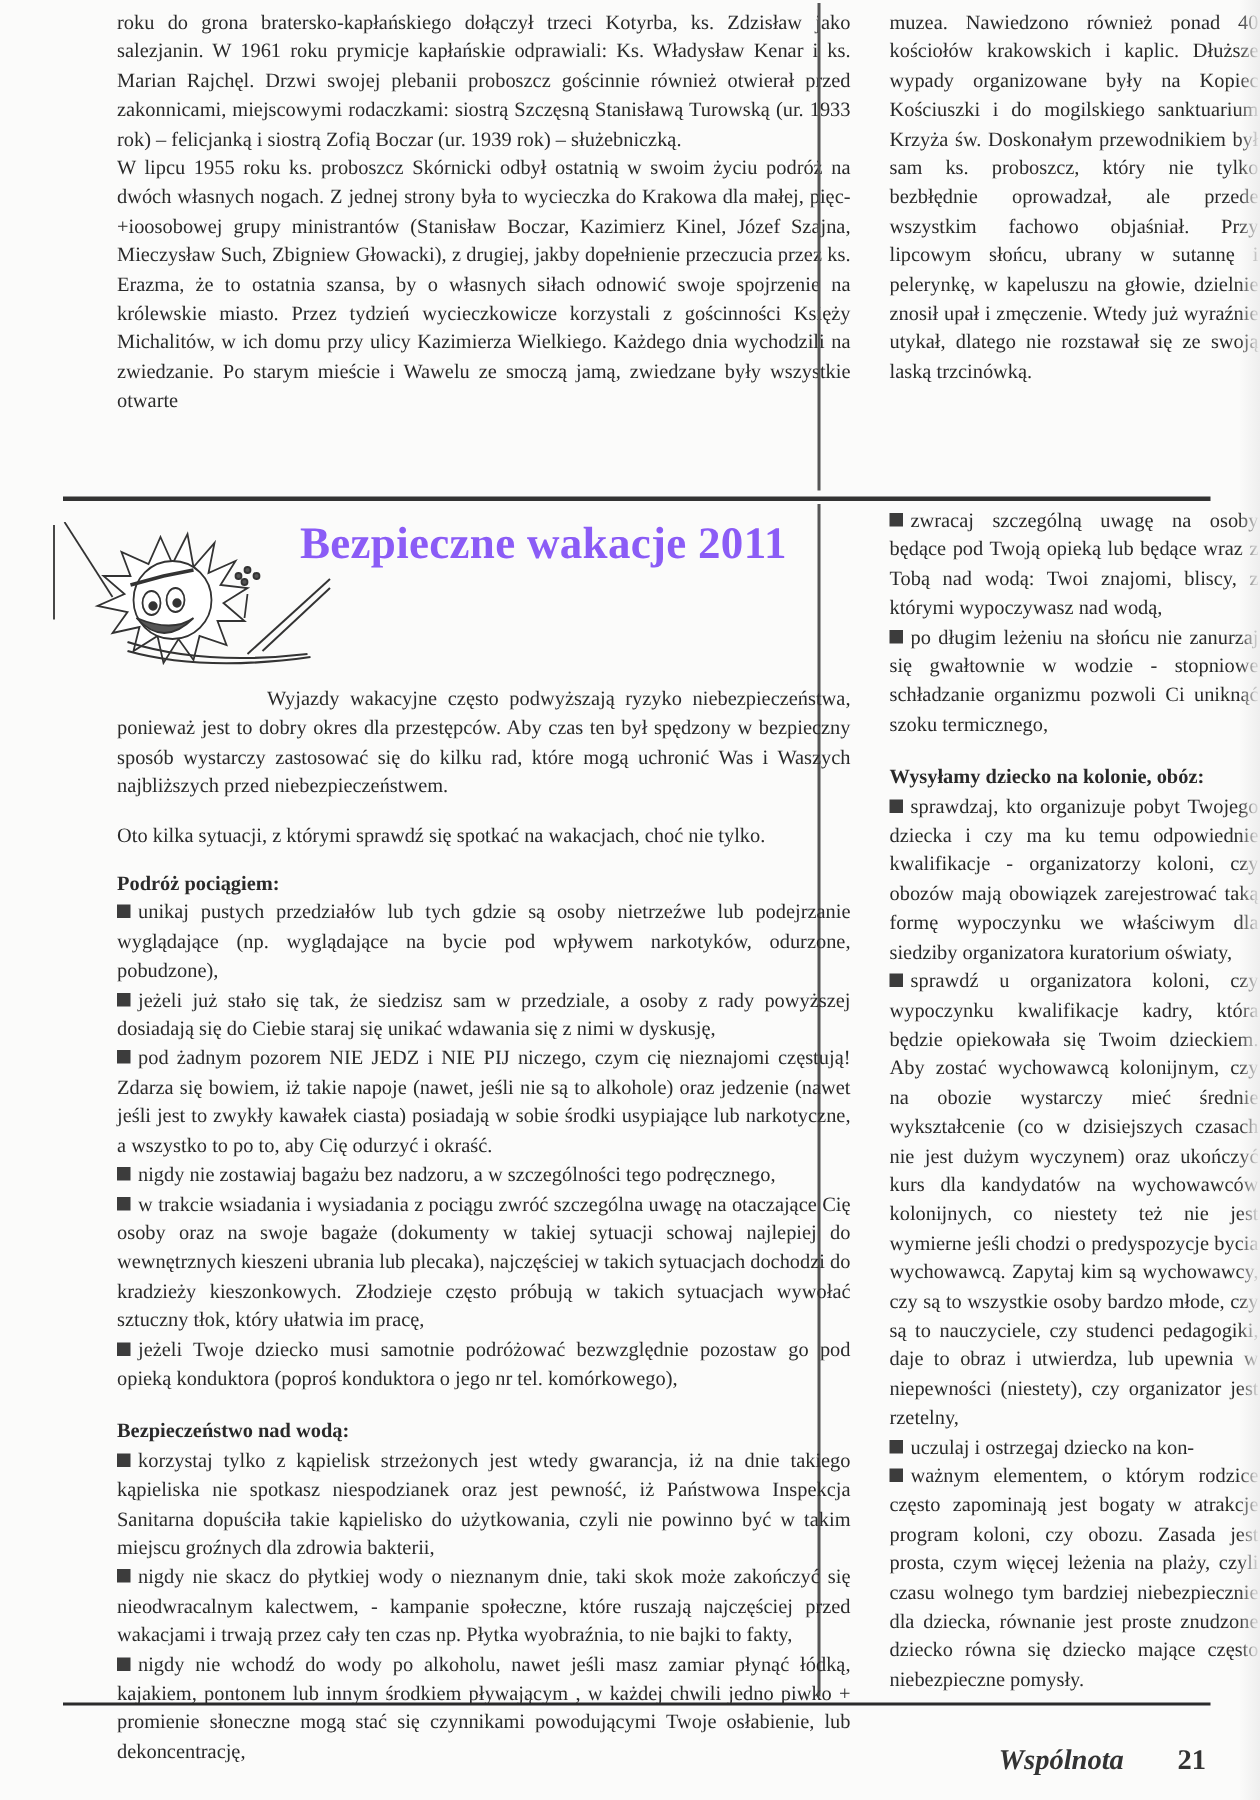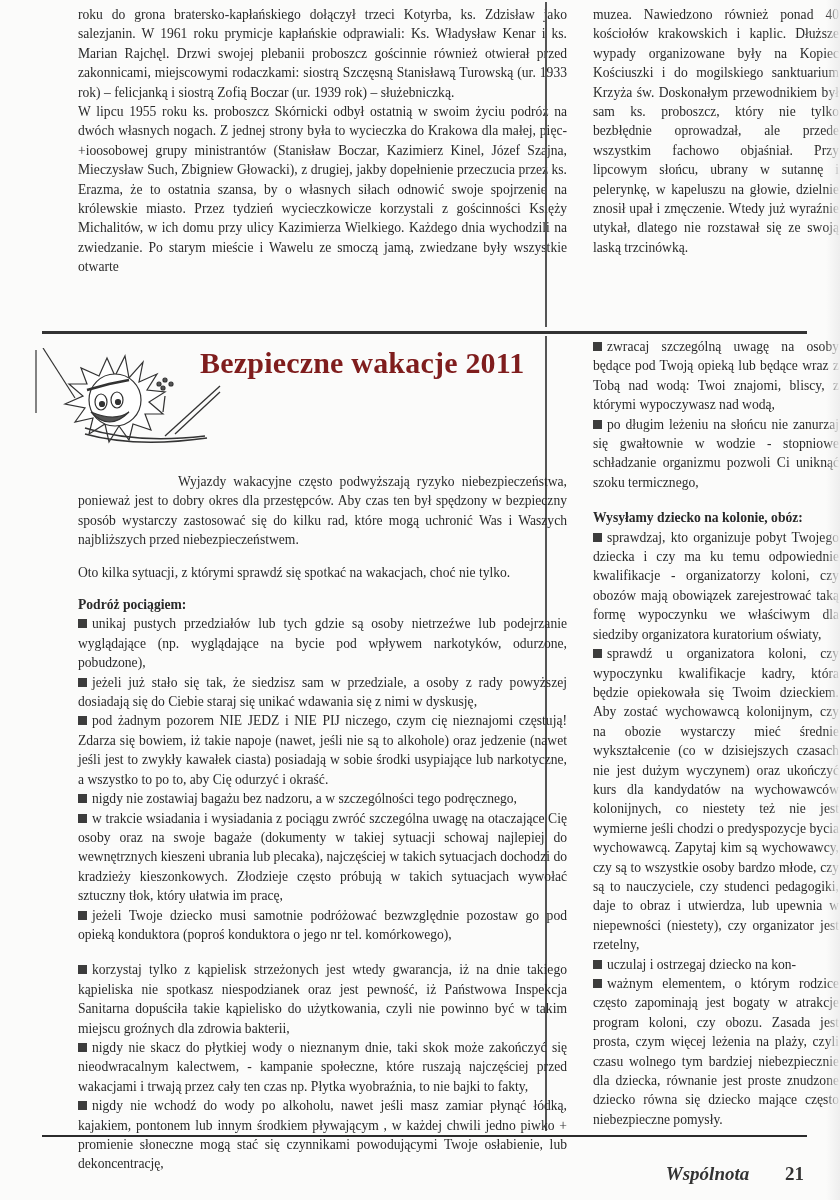--- a/index.html
+++ b/index.html
@@ -10,25 +10,25 @@
     color: #2a2a2a;
     position: relative;
   }
   .col { position: absolute; font-size: 13.6px; line-height: 19.4px; margin-left: 36px; }
   .col p { margin: 0; text-align: justify; }
   .col-left-top { left: 42px; top: 5px; width: 489px; }
   .col-right-top { left: 557px; top: 5px; width: 246px; }
   .vline { position: absolute; width: 1.5px; background: #555; }
   .hline { position: absolute; height: 3px; background: #333; }
   .hline.thin { height: 2px; background: #2b2b2b; }
-  .title-block { position: absolute; left: 200px; top: 345px; font-family: "Liberation Serif", serif; font-weight: bold; color: #7f1d1d; }
+  .title-block { position: absolute; left: 200px; top: 345px; font-family: "Liberation Serif", serif; font-weight: bold; color: #8b5cf6; }
   .title-line1 { font-size: 30px; line-height: 36px; letter-spacing: 0.2px; }
   .title-line2 { font-size: 30px; line-height: 36px; padding-left: 17px; }
   .sun { position: absolute; left: 25px; top: 348px; width: 200px; height: 105px; }
-  .col-left-bot { left: 42px; top: 472px; width: 489px; }
+  .col-left-bot { left: 42px; top: 456px; width: 489px; }
   .col-right-bot { left: 557px; top: 337px; width: 246px; }
   .indent { text-indent: 100px; }
   .gap { height: 13px; }
   .gap2 { height: 16px; }
   .h-sub { font-weight: bold; }
   .bullet {
     display: inline-block; width: 9px; height: 9px; background: #3c3c3c;
     margin-right: 5px; vertical-align: 0px;
   }
   .footer { position: absolute; right: 36px; top: 1163px; font-weight: bold; font-size: 19px; color: #333; }
@@ -90,20 +90,21 @@
 
   <p class="h-sub">Podróż pociągiem:</p>
   <p><span class="bullet"></span><span>unikaj pustych przedziałów lub tych gdzie są osoby nietrzeźwe lub podejrzanie wyglądające (np. wyglądające na bycie pod wpływem narkotyków, odurzone, pobudzone),</span></p>
   <p><span class="bullet"></span><span>jeżeli już stało się tak, że siedzisz sam w przedziale, a osoby z rady powyższej dosiadają się do Ciebie staraj się unikać wdawania się z nimi w dyskusję,</span></p>
   <p><span class="bullet"></span><span>pod żadnym pozorem NIE JEDZ i NIE PIJ niczego, czym cię nieznajomi częstują! Zdarza się bowiem, iż takie napoje (nawet, jeśli nie są to alkohole) oraz jedzenie (nawet jeśli jest to zwykły kawałek ciasta) posiadają w sobie środki usypiające lub narkotyczne, a wszystko to po to, aby Cię odurzyć i okraść.</span></p>
   <p><span class="bullet"></span><span>nigdy nie zostawiaj bagażu bez nadzoru, a w szczególności tego podręcznego,</span></p>
   <p><span class="bullet"></span><span>w trakcie wsiadania i wysiadania z pociągu zwróć szczególna uwagę na otaczające Cię osoby oraz na swoje bagaże (dokumenty w takiej sytuacji schowaj najlepiej do wewnętrznych kieszeni ubrania lub plecaka), najczęściej w takich sytuacjach dochodzi do kradzieży kieszonkowych. Złodzieje często próbują w takich sytuacjach wywołać sztuczny tłok, który ułatwia im pracę,</span></p>
   <p><span class="bullet"></span><span>jeżeli Twoje dziecko musi samotnie podróżować bezwzględnie pozostaw go pod opieką konduktora (poproś konduktora o jego nr tel. komórkowego),</span></p>
   <div class="gap2"></div>
 
+  <p class="h-sub">Bezpieczeństwo nad wodą:</p>
   <p><span class="bullet"></span><span>korzystaj tylko z kąpielisk strzeżonych jest wtedy gwarancja, iż na dnie takiego kąpieliska nie spotkasz niespodzianek oraz jest pewność, iż Państwowa Inspekcja Sanitarna dopuściła takie kąpielisko do użytkowania, czyli nie powinno być w takim miejscu groźnych dla zdrowia bakterii,</span></p>
   <p><span class="bullet"></span><span>nigdy nie skacz do płytkiej wody o nieznanym dnie, taki skok może zakończyć się nieodwracalnym kalectwem, - kampanie społeczne, które ruszają najczęściej przed wakacjami i trwają przez cały ten czas np. Płytka wyobraźnia, to nie bajki to fakty,</span></p>
   <p><span class="bullet"></span><span>nigdy nie wchodź do wody po alkoholu, nawet jeśli masz zamiar płynąć łódką, kajakiem, pontonem lub innym środkiem pływającym , w każdej chwili jedno piwko + promienie słoneczne mogą stać się czynnikami powodującymi Twoje osłabienie, lub dekoncentrację,</span></p>
 </div>
 
 <div class="col col-right-bot">
   <p><span class="bullet"></span><span>zwracaj szczególną uwagę na osoby będące pod Twoją opieką lub będące wraz z Tobą nad wodą: Twoi znajomi, bliscy, z którymi wypoczywasz nad wodą,</span></p>
   <p><span class="bullet"></span><span>po długim leżeniu na słońcu nie zanurzaj się gwałtownie w wodzie - stopniowe schładzanie organizmu pozwoli Ci uniknąć szoku termicznego,</span></p>
   <div class="gap2"></div>
   <p class="h-sub">Wysyłamy dziecko na kolonie, obóz:</p>

